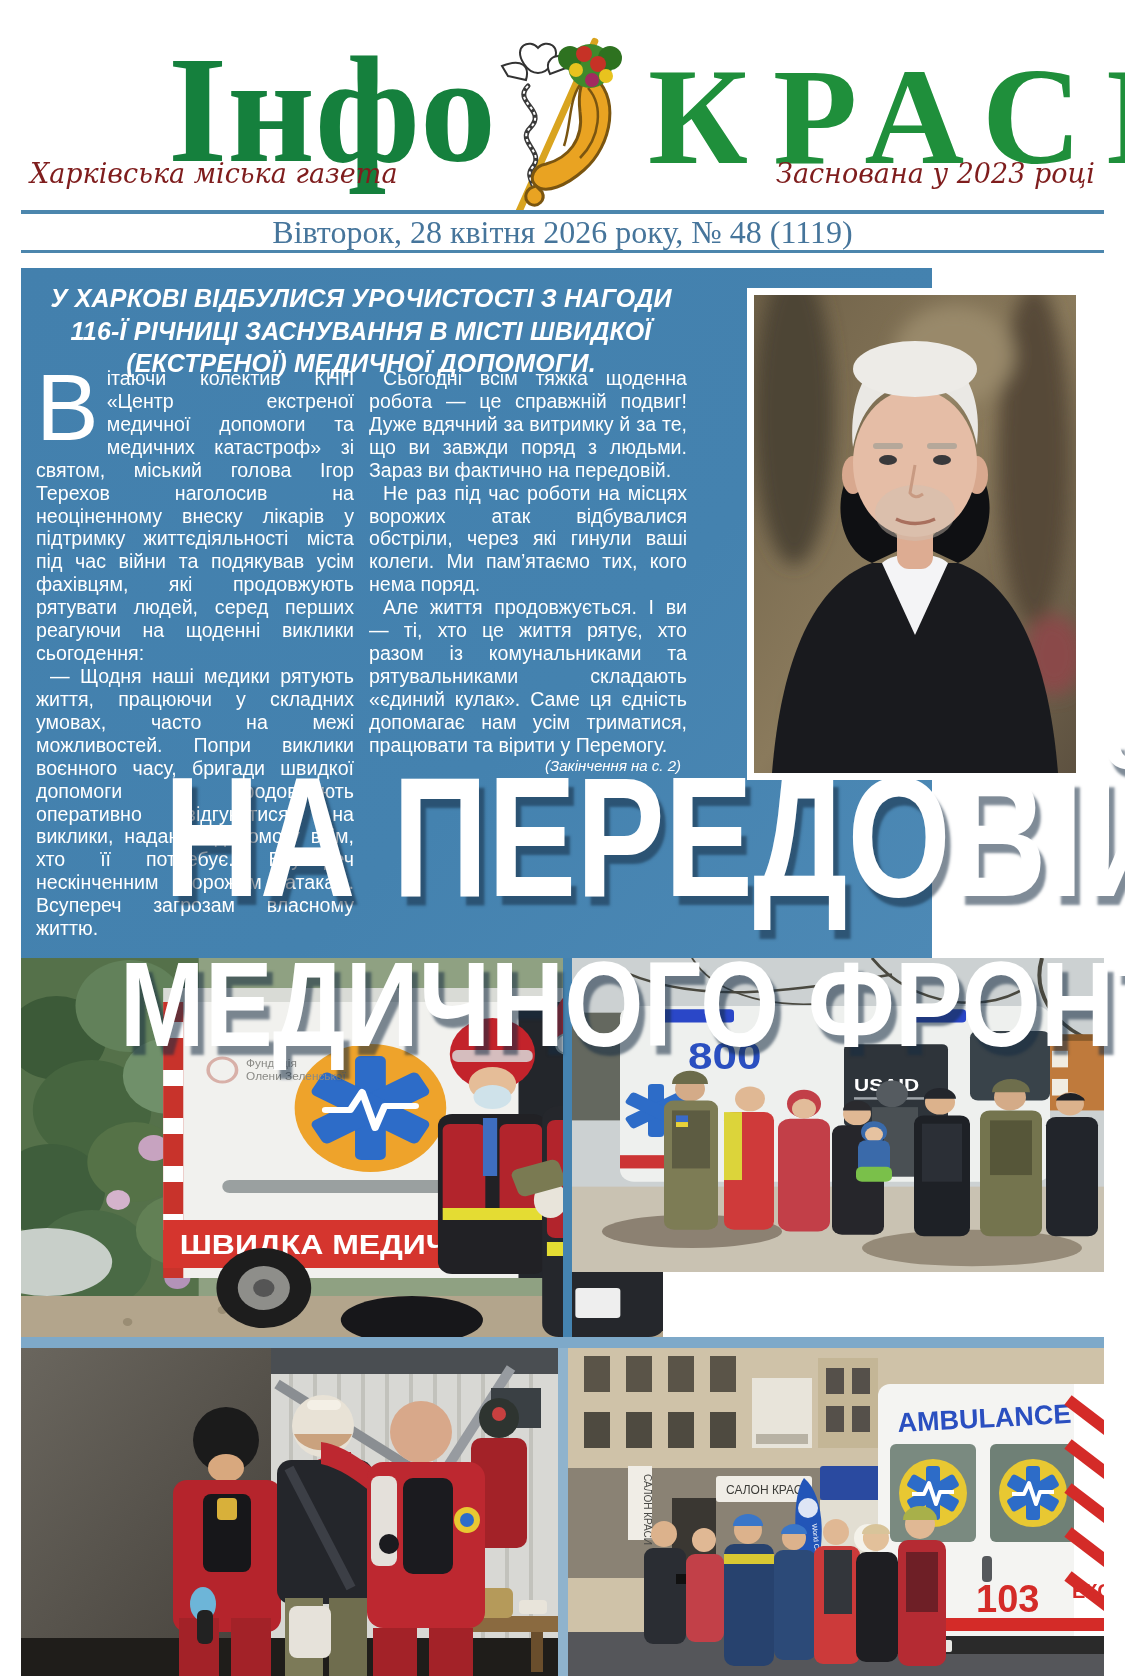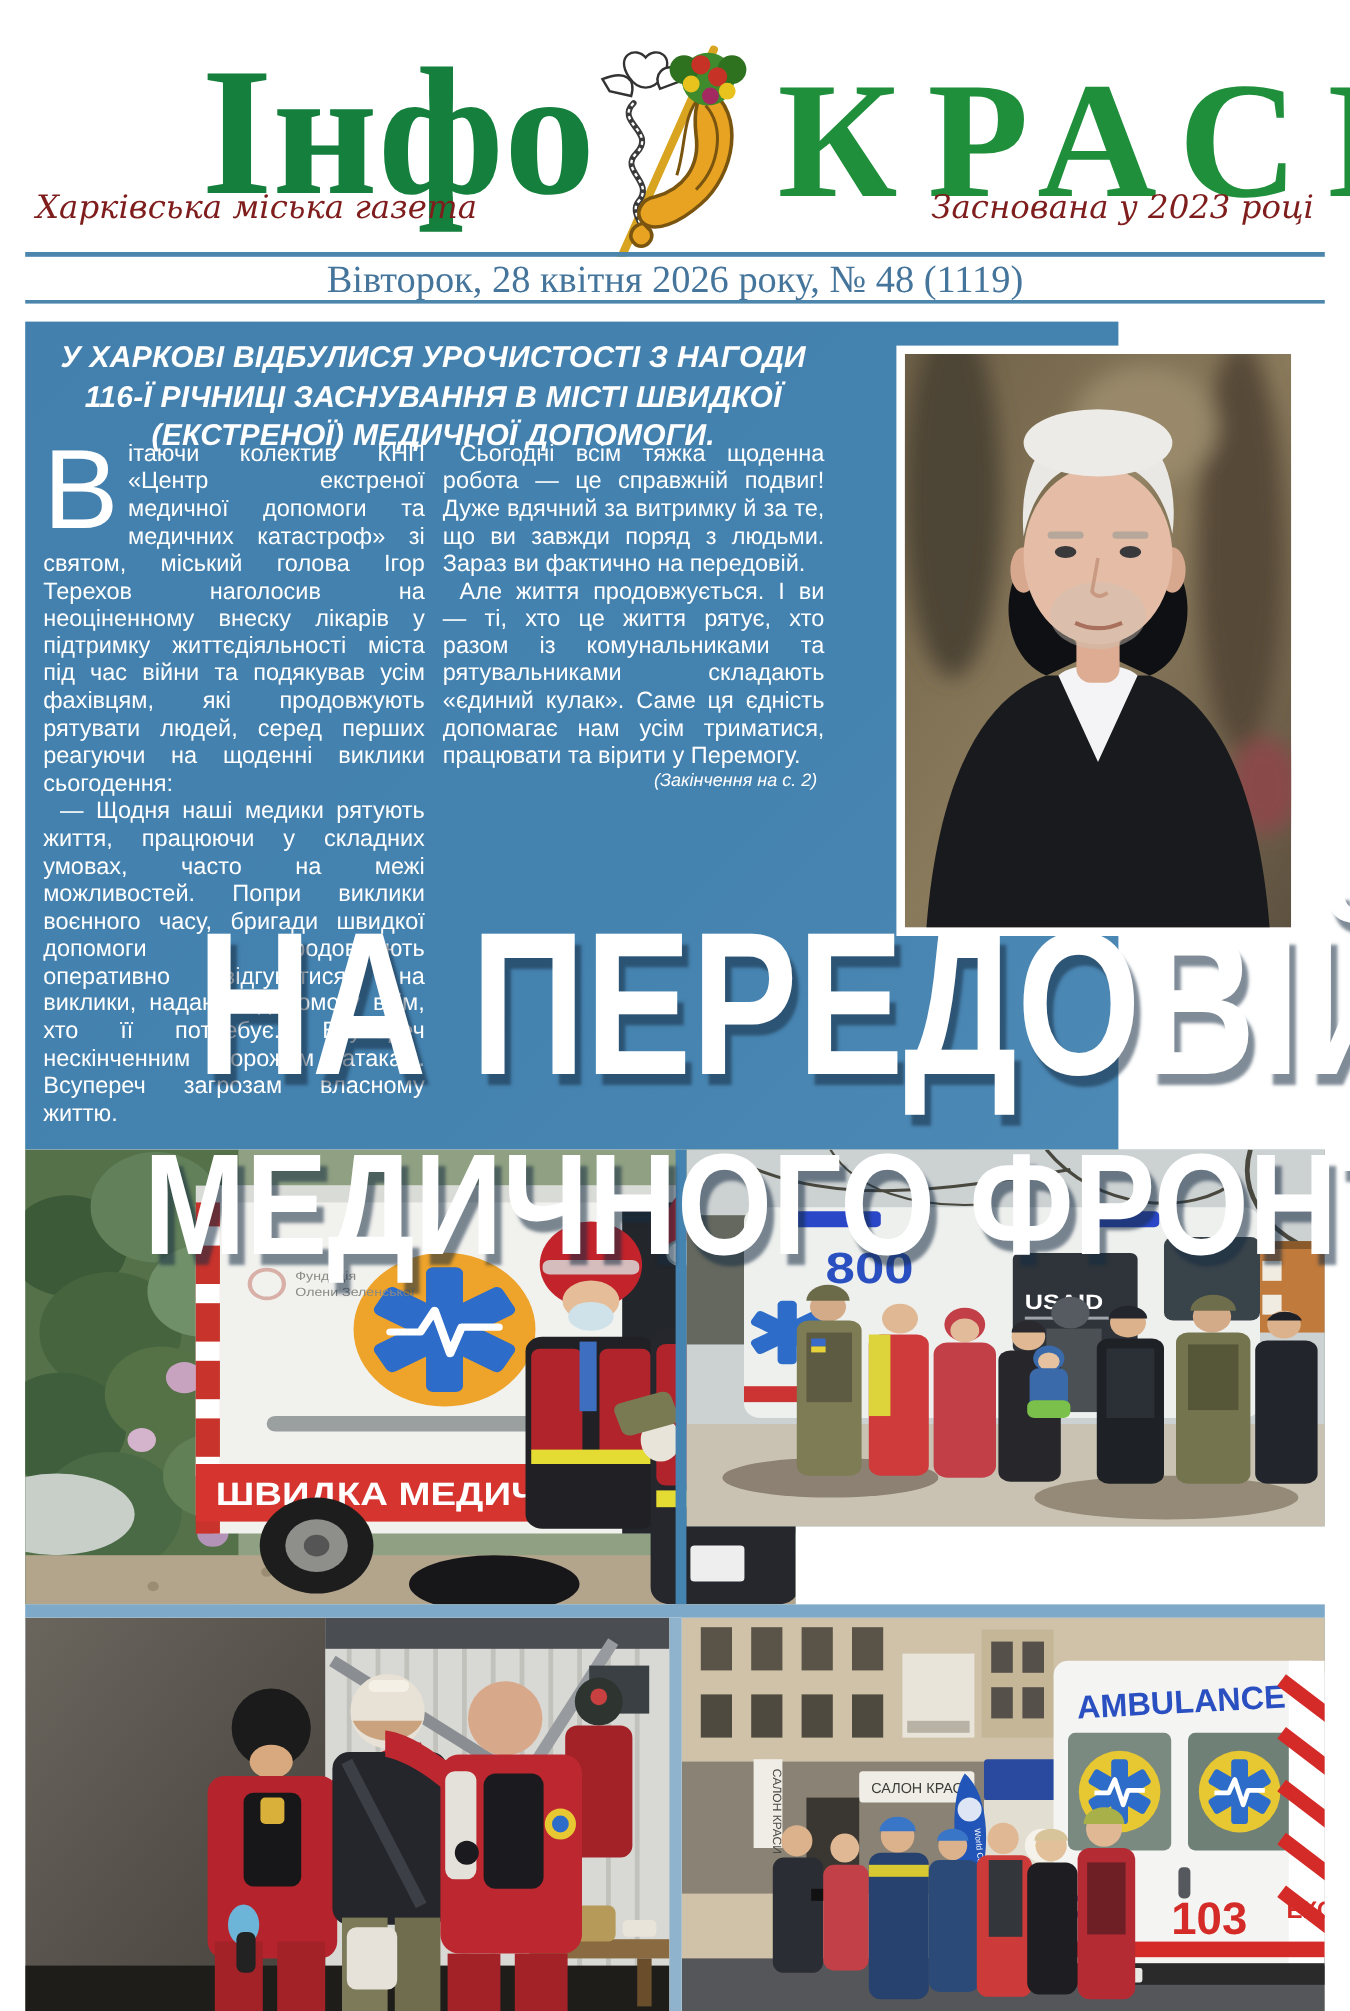--- a/index.html
+++ b/index.html
@@ -95,20 +95,21 @@
   <div class="blue-block">
     <div class="lead-headline">У ХАРКОВІ ВІДБУЛИСЯ УРОЧИСТОСТІ З НАГОДИ 116-Ї РІЧНИЦІ ЗАСНУВАННЯ В МІСТІ ШВИДКОЇ (ЕКСТРЕНОЇ) МЕДИЧНОЇ ДОПОМОГИ.</div>
 
     <div class="col" id="col1">
       <p class="nofirst"><span class="dropcap">В</span><span>ітаючи колектив КНП «Центр екстреної медичної допомоги та медичних катастроф» зі святом, міський голова Ігор Терехов наголосив на неоціненному внеску лікарів у підтримку життєдіяльності міста під час війни та подякував усім фахівцям, які продовжують рятувати людей, серед перших реагуючи на щоденні виклики сьогодення:</span></p>
       <p>— Щодня наші медики рятують життя, працюючи у складних умовах, часто на межі можливостей. Попри виклики воєнного часу, бригади швидкої допомоги продовжують оперативно відгукатися на виклики, надаючи допомогу всім, хто її потребує. Всупереч нескінченним ворожим атакам. Всупереч загрозам власному життю.</p>
     </div>
 
     <div class="col" id="col2">
       <p>Сьогодні всім тяжка щоденна робота — це справжній подвиг! Дуже вдячний за витримку й за те, що ви завжди поряд з людьми. Зараз ви фактично на передовій.</p>
+      <p>Не раз під час роботи на місцях ворожих атак відбувалися обстріли, через які гинули ваші колеги. Ми пам’ятаємо тих, кого нема поряд.</p>
       <p>Але життя продовжується. І ви — ті, хто це життя рятує, хто разом із комунальниками та рятувальниками складають «єдиний кулак». Саме ця єдність допомагає нам усім триматися, працювати та вірити у Перемогу.</p>
       <p class="continuation">(Закінчення на с. 2)</p>
     </div>
 
     <div class="portrait">
       <svg viewBox="0 0 322 478" preserveAspectRatio="none">
         <defs>
           <linearGradient id="pbg" x1="0" y1="0" x2="1" y2="1">
             <stop offset="0" stop-color="#6f6148"></stop>
               <stop offset=".5" stop-color="#8a7a5c"></stop>

